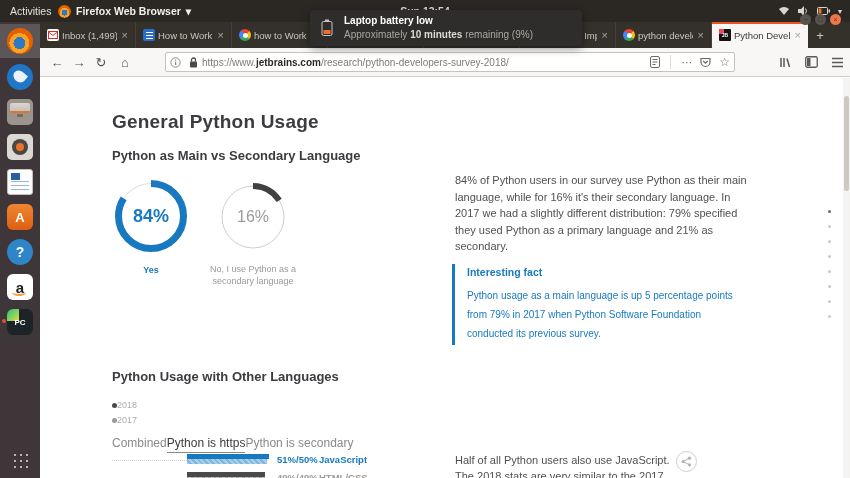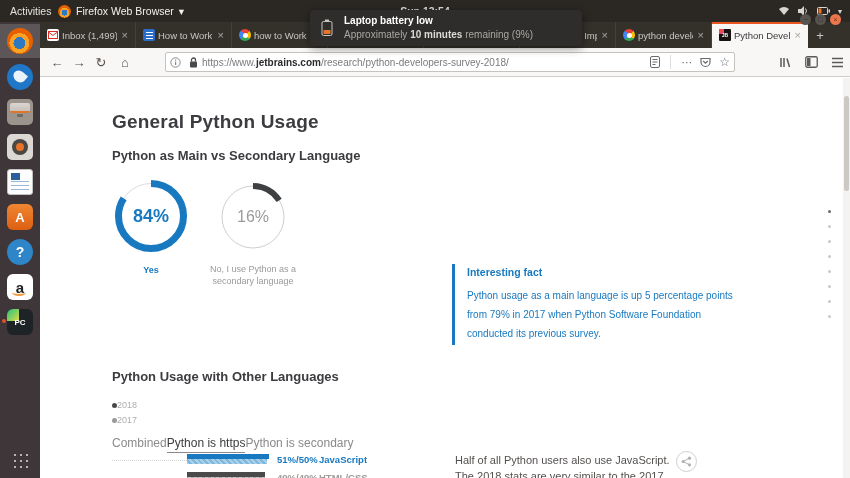--- a/index.html
+++ b/index.html
@@ -3,21 +3,21 @@
 <meta charset="utf-8">
 <style>
 *{box-sizing:border-box;margin:0;padding:0}
 html,body{width:850px;height:478px;overflow:hidden}
 body{font-family:"Liberation Sans",sans-serif;background:#fff}
 .screen{position:relative;width:850px;height:478px;overflow:hidden;background:#fff}
 
 
 .topbar{position:absolute;left:0;top:0;width:850px;height:22px;background:#2b2824;color:#e4e1dd;font-size:10.5px;z-index:6}
 .topbar .activities{position:absolute;left:10px;top:0;line-height:22px}
-.appmenu{position:absolute;left:58px;top:0;height:22px;display:flex;align-items:center;gap:5px;color:#f3f1ee;font-weight:normal}
+.appmenu{position:absolute;left:58px;top:0;height:22px;display:flex;align-items:center;gap:5px;color:#f3f1ee;font-weight:bold}
 .ffmini{width:13px;height:13px;border-radius:50%;background:radial-gradient(circle at 50% 58%,#2d7ac2 0 3px,#f9a226 3px 5px,#e66000 5px 7px)}
 .clock{position:absolute;left:50%;transform:translateX(-50%);top:0;line-height:22px;font-weight:bold}
 .tray{position:absolute;right:8px;top:0;height:22px;display:flex;align-items:center;gap:8px}
 .tray .caret{font-size:8px;color:#d8d5d1}
 
 
 .dock{position:absolute;left:0;top:22px;width:40px;height:456px;background:#3e3639;z-index:5}
 .dock-slot{position:absolute;left:0;width:40px;height:34px;display:flex;align-items:center;justify-content:center}
 .dock-slot.active{background:rgba(255,255,255,.16)}
 .di{width:26px;height:26px;border-radius:6px;position:relative;display:flex;align-items:center;justify-content:center;overflow:hidden}
@@ -320,20 +320,21 @@
 
       <div class="donut gray" style="left:178px;top:104px;width:70px;height:70px">
         <svg class="donut-svg" width="70" height="70" viewBox="0 0 70 70">
             <circle cx="35" cy="35" r="31" fill="none" stroke="#cfcfcf" stroke-width="1"></circle>
             <circle cx="35" cy="35" r="31" fill="none" stroke="#3f4042" stroke-width="6" stroke-dasharray="31.164599123610746 194.77874452256717" transform="rotate(-90 35 35)"></circle>
           </svg>
         <span class="dval">16%</span>
       </div>
       <div class="dlabel gray" style="left:160px;top:185px;width:106px">No, I use Python as a secondary language</div>
 
+      <div class="para" style="left:415px;top:94px;width:295px">84% of Python users in our survey use Python as their main language, while for 16% it's their secondary language. In 2017 we had a slightly different distribution: 79% specified they used Python as a primary language and 21% as secondary.</div>
 
       <div class="fact" style="left:412px;top:186px;width:292px">
         <div class="ft">Interesting fact</div>
         <div class="fb">Python usage as a main language is up 5 percentage points from 79% in 2017 when Python Software Foundation conducted its previous survey.</div>
       </div>
 
       <div class="pg-h2" style="left:72px;top:291px">Python Usage with Other Languages</div>
 
       <div class="legend-row" style="left:72px;top:322px">
         <span class="ldot" style="background:#4a4a4a"></span>

